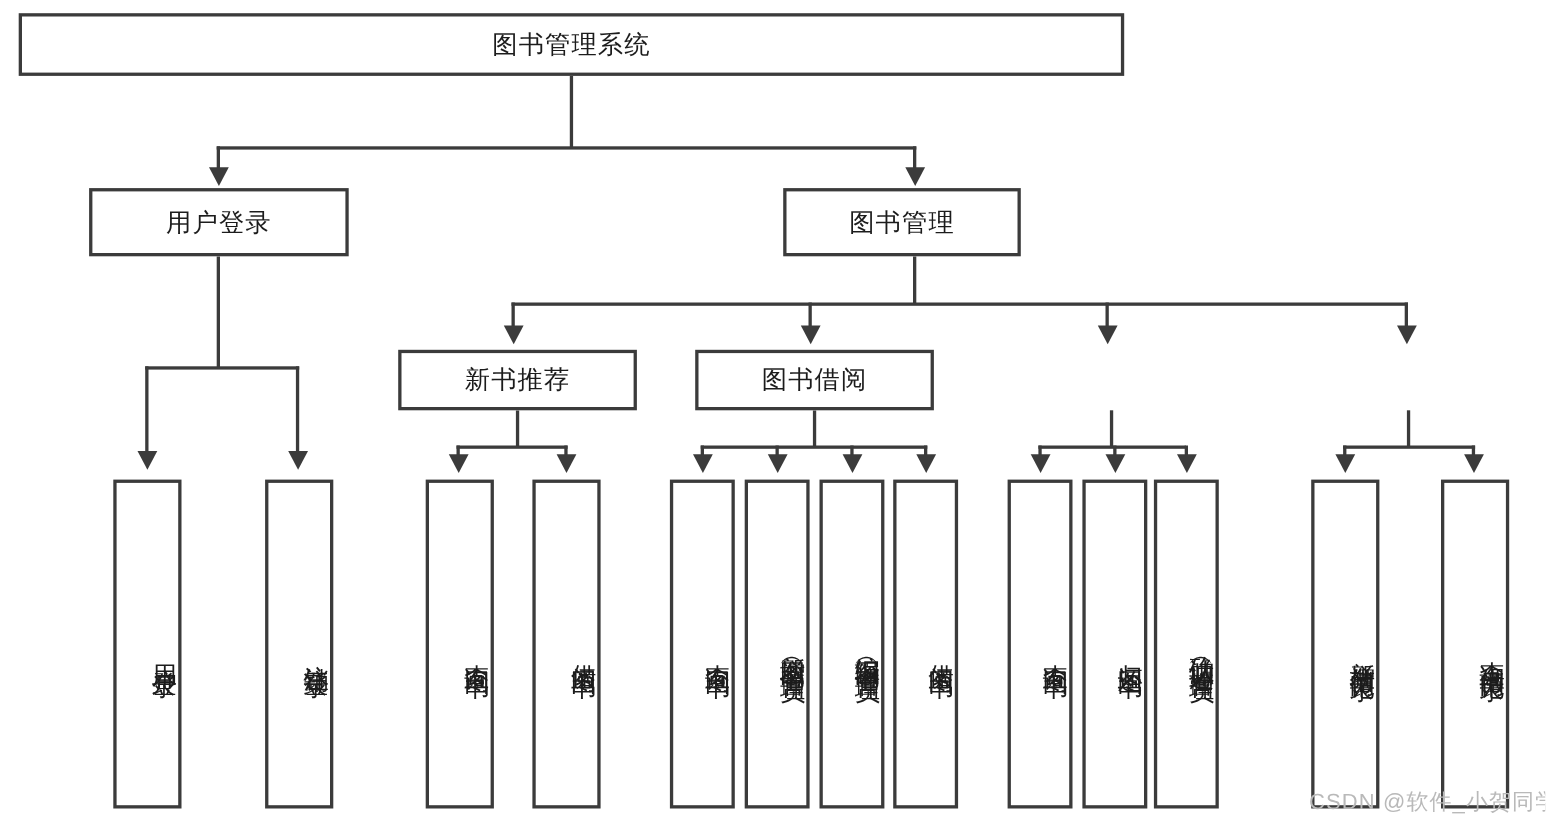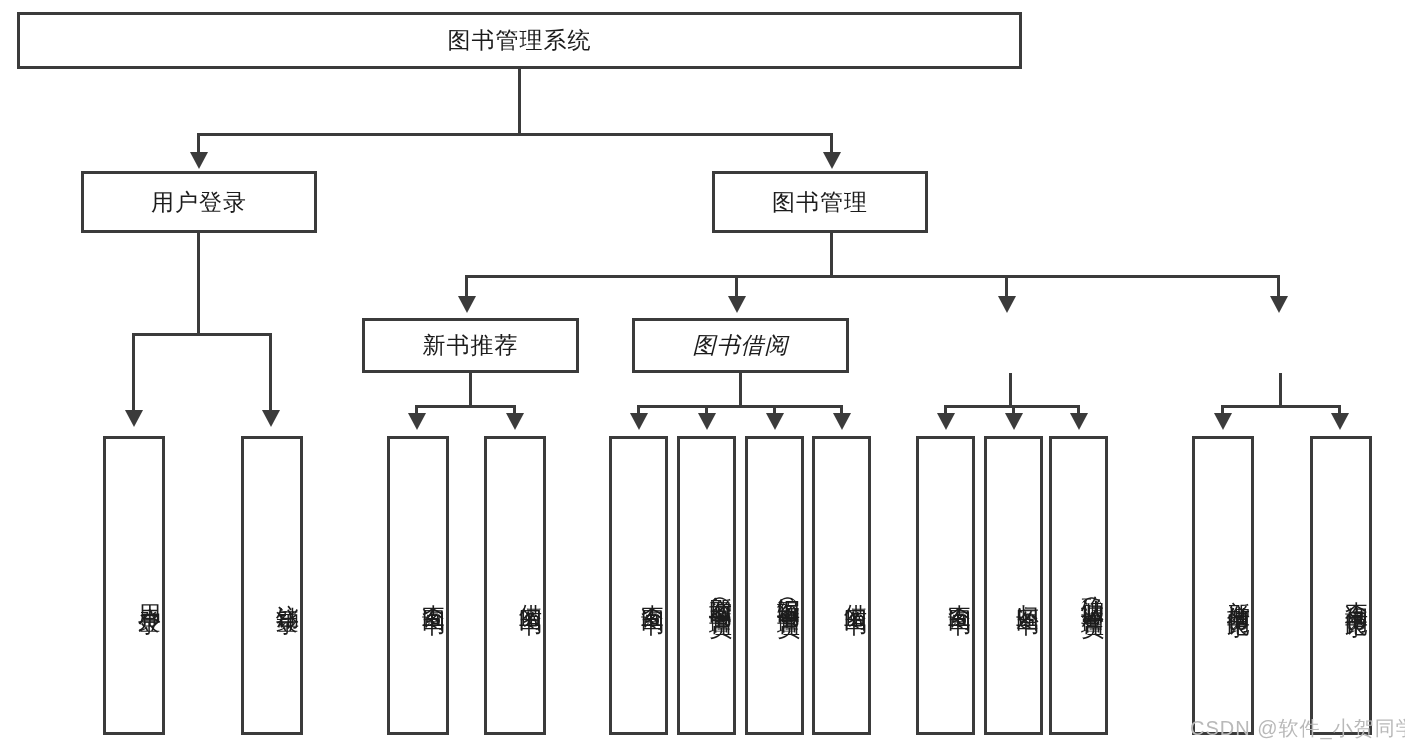--- a/index.html
+++ b/index.html
@@ -146,21 +146,21 @@
   </div>
 
   <div class="node horizontal" style="left:712px; top:171px; width:216px; height:62px;">
     <span class="label">图书管理</span>
   </div>
 
   <div class="node horizontal" style="left:362px; top:318px; width:217px; height:55px;">
     <span class="label">新书推荐</span>
   </div>
 
-  <div class="node horizontal" style="left:632px; top:318px; width:217px; height:55px;font-style:italic;">
+  <div class="node horizontal" style="left:632px; top:318px; width:217px; height:55px;">
     <span class="label">图书借阅</span>
   </div>
 
 
 
   <div class="node vertical" style="left:103px; top:436px; width:62px; height:299px;">
     <span class="label">用户登录</span>
   </div>
 
   <div class="node vertical" style="left:241px; top:436px; width:62px; height:299px;">

